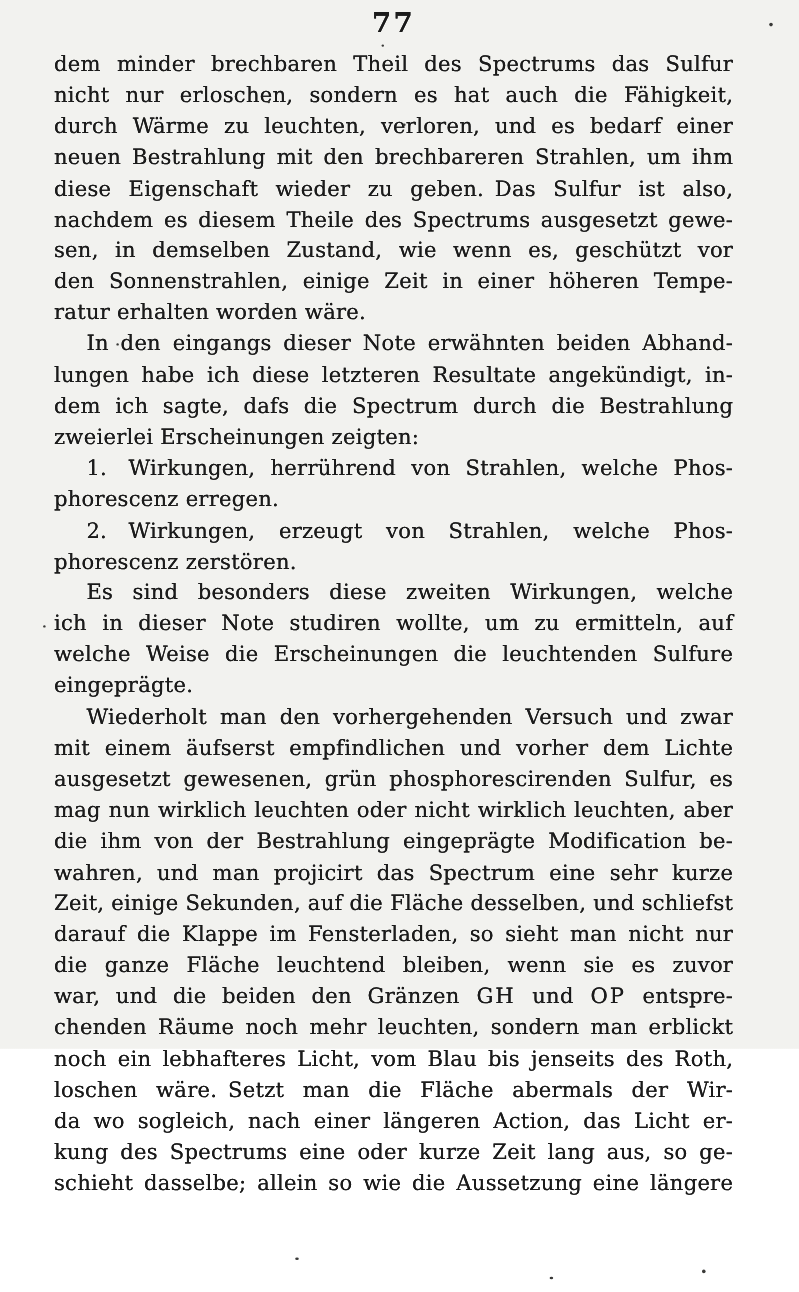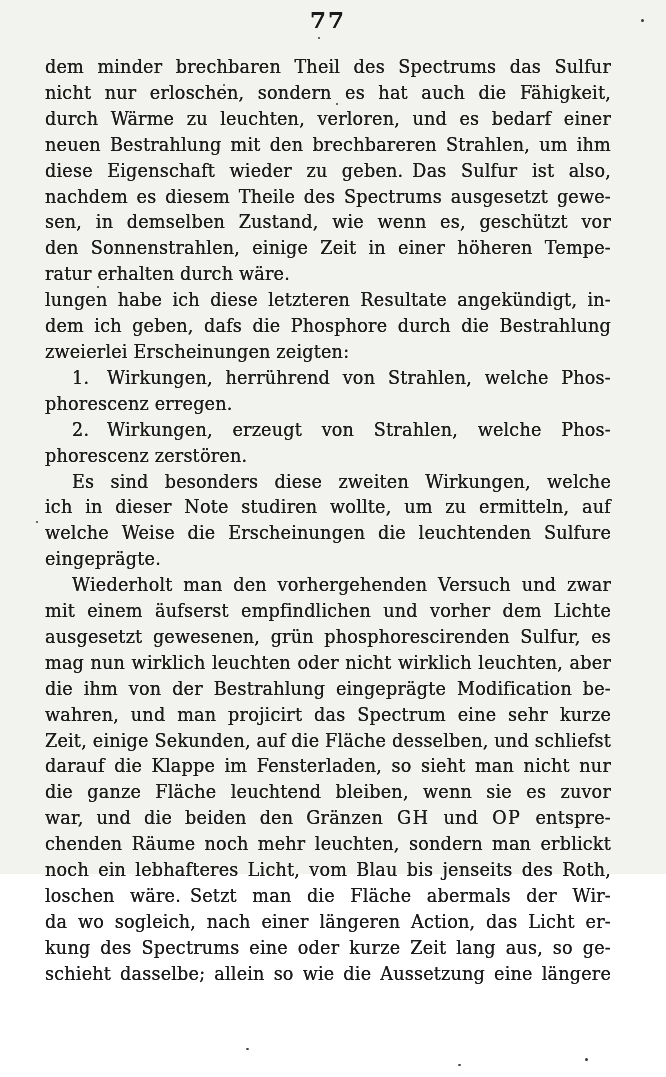--- a/index.html
+++ b/index.html
@@ -18,21 +18,21 @@
     background:radial-gradient(ellipse 140% 120% at 50% 45%, var(--paper) 62%, var(--paper-edge) 100%);
     color:var(--ink);
   }
   .page-number{
     position:absolute;top:6px;left:45px;width:566px;
     text-align:center;font-size:23px;font-weight:700;
     letter-spacing:2px;
     text-shadow:0 0 .5px currentColor;
   }
   .text-block{
-    position:absolute;top:55px;left:45px;width:566px;
+    position:absolute;top:42px;left:45px;width:566px;
     font-size:17.6px;line-height:25.9px;
     letter-spacing:.2px;
     text-shadow:0 0 .55px currentColor;
   }
   .line{
     text-align:justify;
     text-align-last:justify;
   }
   .line.end{text-align-last:left;}
   .line.indent{text-indent:27px;}
@@ -48,23 +48,24 @@
   <div class="page-number">77</div>
   <div class="text-block">
       <div class="line">dem minder brechbaren Theil des Spectrums das Sulfur</div>
       <div class="line">nicht nur erloschen, sondern es hat auch die Fähigkeit,</div>
       <div class="line">durch Wärme zu leuchten, verloren, und es bedarf einer</div>
       <div class="line">neuen Bestrahlung mit den brechbareren Strahlen, um ihm</div>
       <div class="line">diese Eigenschaft wieder zu geben. Das Sulfur ist also,</div>
       <div class="line">nachdem es diesem Theile des Spectrums ausgesetzt gewe-</div>
       <div class="line">sen, in demselben Zustand, wie wenn es, geschützt vor</div>
       <div class="line">den Sonnenstrahlen, einige Zeit in einer höheren Tempe-</div>
-      <div class="line end">ratur erhalten durch wäre.</div>
+      <div class="line end">ratur erhalten worden wäre.</div>
+      <div class="line indent">In den eingangs dieser Note erwähnten beiden Abhand-</div>
       <div class="line">lungen habe ich diese letzteren Resultate angekündigt, in-</div>
-      <div class="line">dem ich geben, dafs die Phosphore durch die Bestrahlung</div>
+      <div class="line">dem ich sagte, dafs die Spectrum durch die Bestrahlung</div>
       <div class="line end">zweierlei Erscheinungen zeigten:</div>
       <div class="line indent">1. Wirkungen, herrührend von Strahlen, welche Phos-</div>
       <div class="line end">phorescenz erregen.</div>
       <div class="line indent">2. Wirkungen, erzeugt von Strahlen, welche Phos-</div>
       <div class="line end">phorescenz zerstören.</div>
       <div class="line indent">Es sind besonders diese zweiten Wirkungen, welche</div>
       <div class="line">ich in dieser Note studiren wollte, um zu ermitteln, auf</div>
       <div class="line">welche Weise die Erscheinungen die leuchtenden Sulfure</div>
       <div class="line end">eingeprägte.</div>
       <div class="line indent">Wiederholt man den vorhergehenden Versuch und zwar</div>

